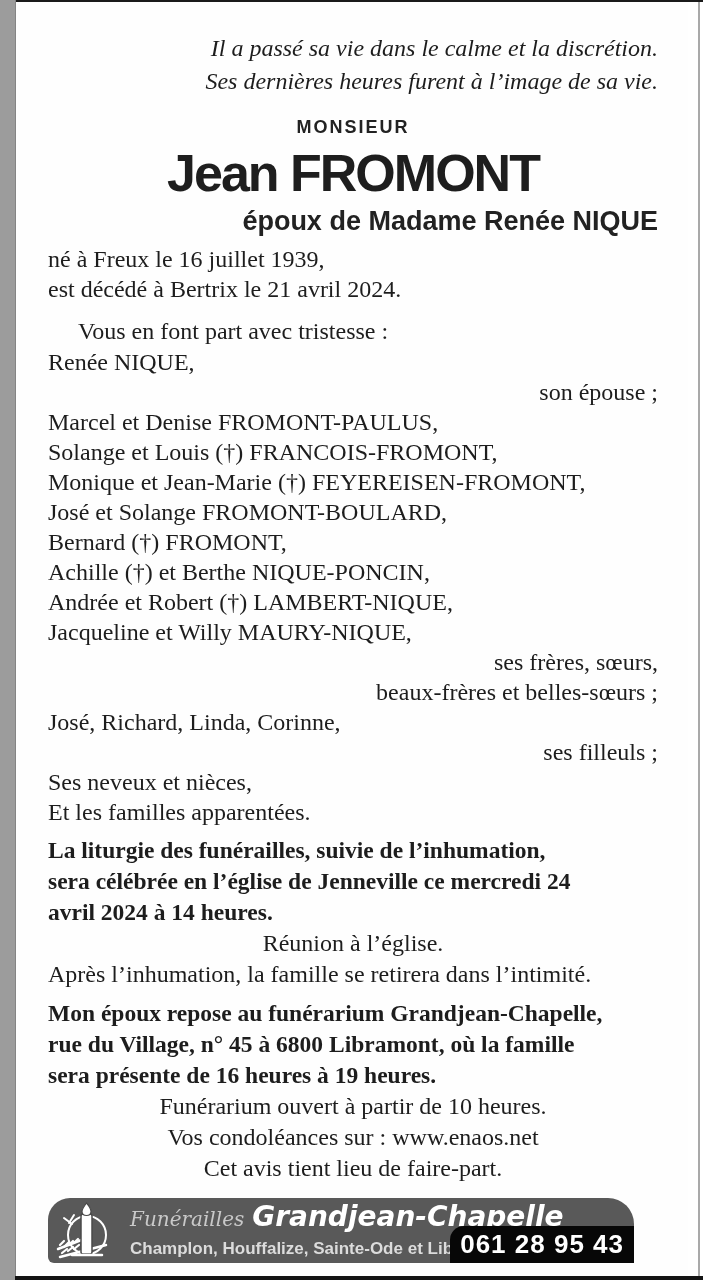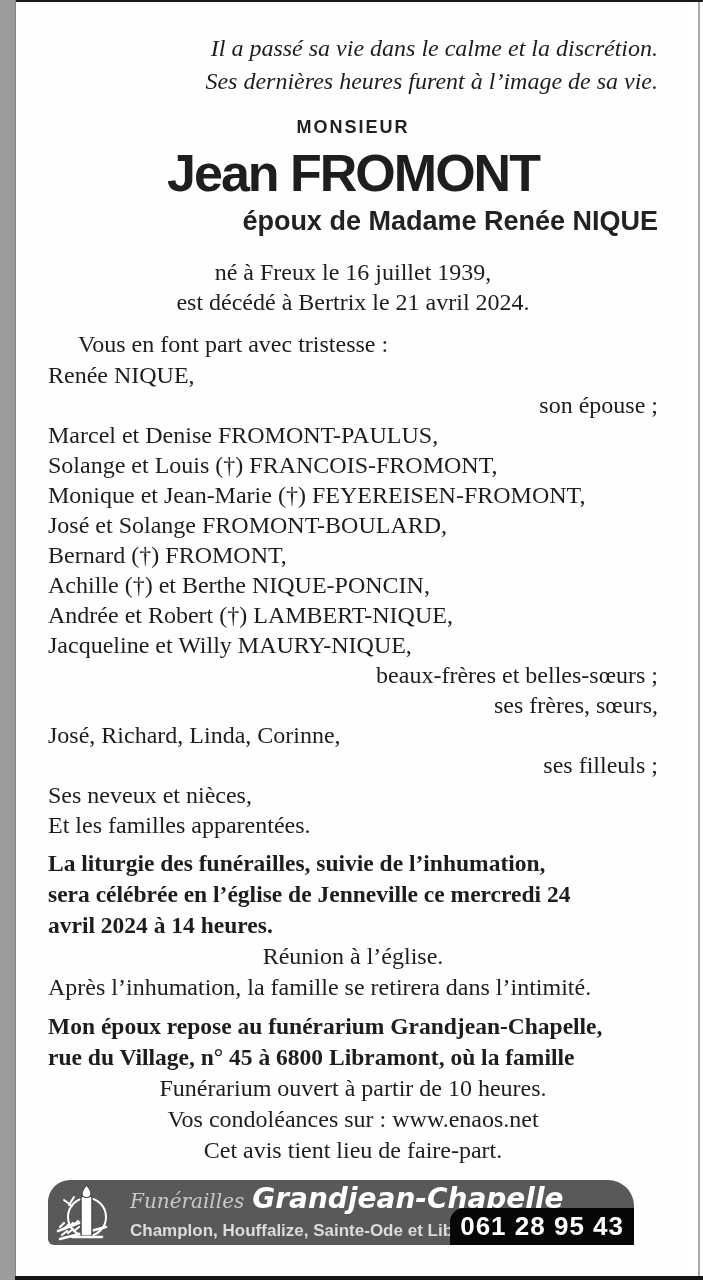--- a/index.html
+++ b/index.html
@@ -18,21 +18,21 @@
   }
 
   .quote{margin-top:30px;text-align:right;font-style:italic;font-size:24px;line-height:33px;}
 
   .monsieur{margin-top:12px;text-align:center;font-family:"Liberation Sans",sans-serif;
     font-weight:bold;font-size:18px;line-height:34px;letter-spacing:2px;color:#222;}
   .deceased{ text-align:center;font-family:"Liberation Sans",sans-serif;font-weight:bold;
     font-size:52px;line-height:58px;letter-spacing:-2px;color:#1e1e1e;}
   .spouse{margin-top:2px;text-align:right;font-family:"Liberation Sans",sans-serif;
     font-weight:bold;font-size:27px;line-height:34px;color:#222;}
-  .birth-block{margin-top:19px;text-align:center;font-size:24px;line-height:30px;}
+  .birth-block{margin-top:6px;text-align:left;font-size:24px;line-height:30px;}
 
   .intro{margin-top:12px;font-size:24px;line-height:31px;text-indent:30px;}
   .family{font-size:24px;line-height:30px;}
   .family .right{text-align:right;}
 
   .bold-par{margin-top:8px;font-weight:bold;font-size:23.5px;line-height:31px;white-space:nowrap;}
   .center-line{text-align:center;font-size:24px;line-height:31px;}
   .plain-line{font-size:24px;line-height:31px;}
 
   .banner{
@@ -82,40 +82,41 @@
       <div class="fam-line left">Renée NIQUE,</div>
       <div class="fam-line right">son épouse ;</div>
       <div class="fam-line left">Marcel et Denise FROMONT-PAULUS,</div>
       <div class="fam-line left">Solange et Louis (†) FRANCOIS-FROMONT,</div>
       <div class="fam-line left">Monique et Jean-Marie (†) FEYEREISEN-FROMONT,</div>
       <div class="fam-line left">José et Solange FROMONT-BOULARD,</div>
       <div class="fam-line left">Bernard (†) FROMONT,</div>
       <div class="fam-line left">Achille (†) et Berthe NIQUE-PONCIN,</div>
       <div class="fam-line left">Andrée et Robert (†) LAMBERT-NIQUE,</div>
       <div class="fam-line left">Jacqueline et Willy MAURY-NIQUE,</div>
+      <div class="fam-line right">ses frères, sœurs,</div>
       <div class="fam-line right">beaux-frères et belles-sœurs ;</div>
-      <div class="fam-line right">ses frères, sœurs,</div>
       <div class="fam-line left">José, Richard, Linda, Corinne,</div>
       <div class="fam-line right">ses filleuls ;</div>
       <div class="fam-line left">Ses neveux et nièces,</div>
       <div class="fam-line left">Et les familles apparentées.</div>
     </div>
 
   <div class="bold-par">
       <div class="bold-line">La liturgie des funérailles, suivie de l’inhumation,</div>
       <div class="bold-line">sera célébrée en l’église de Jenneville ce mercredi 24</div>
       <div class="bold-line">avril 2024 à 14 heures.</div>
     </div>
 
   <div class="center-line">Réunion à l’église.</div>
   <div class="plain-line">Après l’inhumation, la famille se retirera dans l’intimité.</div>
 
   <div class="bold-par">
       <div class="bold-line">Mon époux repose au funérarium Grandjean-Chapelle,</div>
       <div class="bold-line">rue du Village, n° 45 à 6800 Libramont, où la famille</div>
+      <div class="bold-line">sera présente de 16 heures à 19 heures.</div>
     </div>
 
   <div class="center-line">Funérarium ouvert à partir de 10 heures.</div>
   <div class="center-line">Vos condoléances sur : www.enaos.net</div>
   <div class="center-line">Cet avis tient lieu de faire-part.</div>
 
   <div class="banner">
     <svg class="banner-logo" viewBox="0 0 60 60" fill="none" xmlns="http://www.w3.org/2000/svg">
       <circle cx="33" cy="34" r="19" stroke="#ffffff" stroke-width="2" fill="none"></circle>
       <path d="M10 17 L18 23 M20 14 L15 22" stroke="#ffffff" stroke-width="2" stroke-linecap="round"></path>

